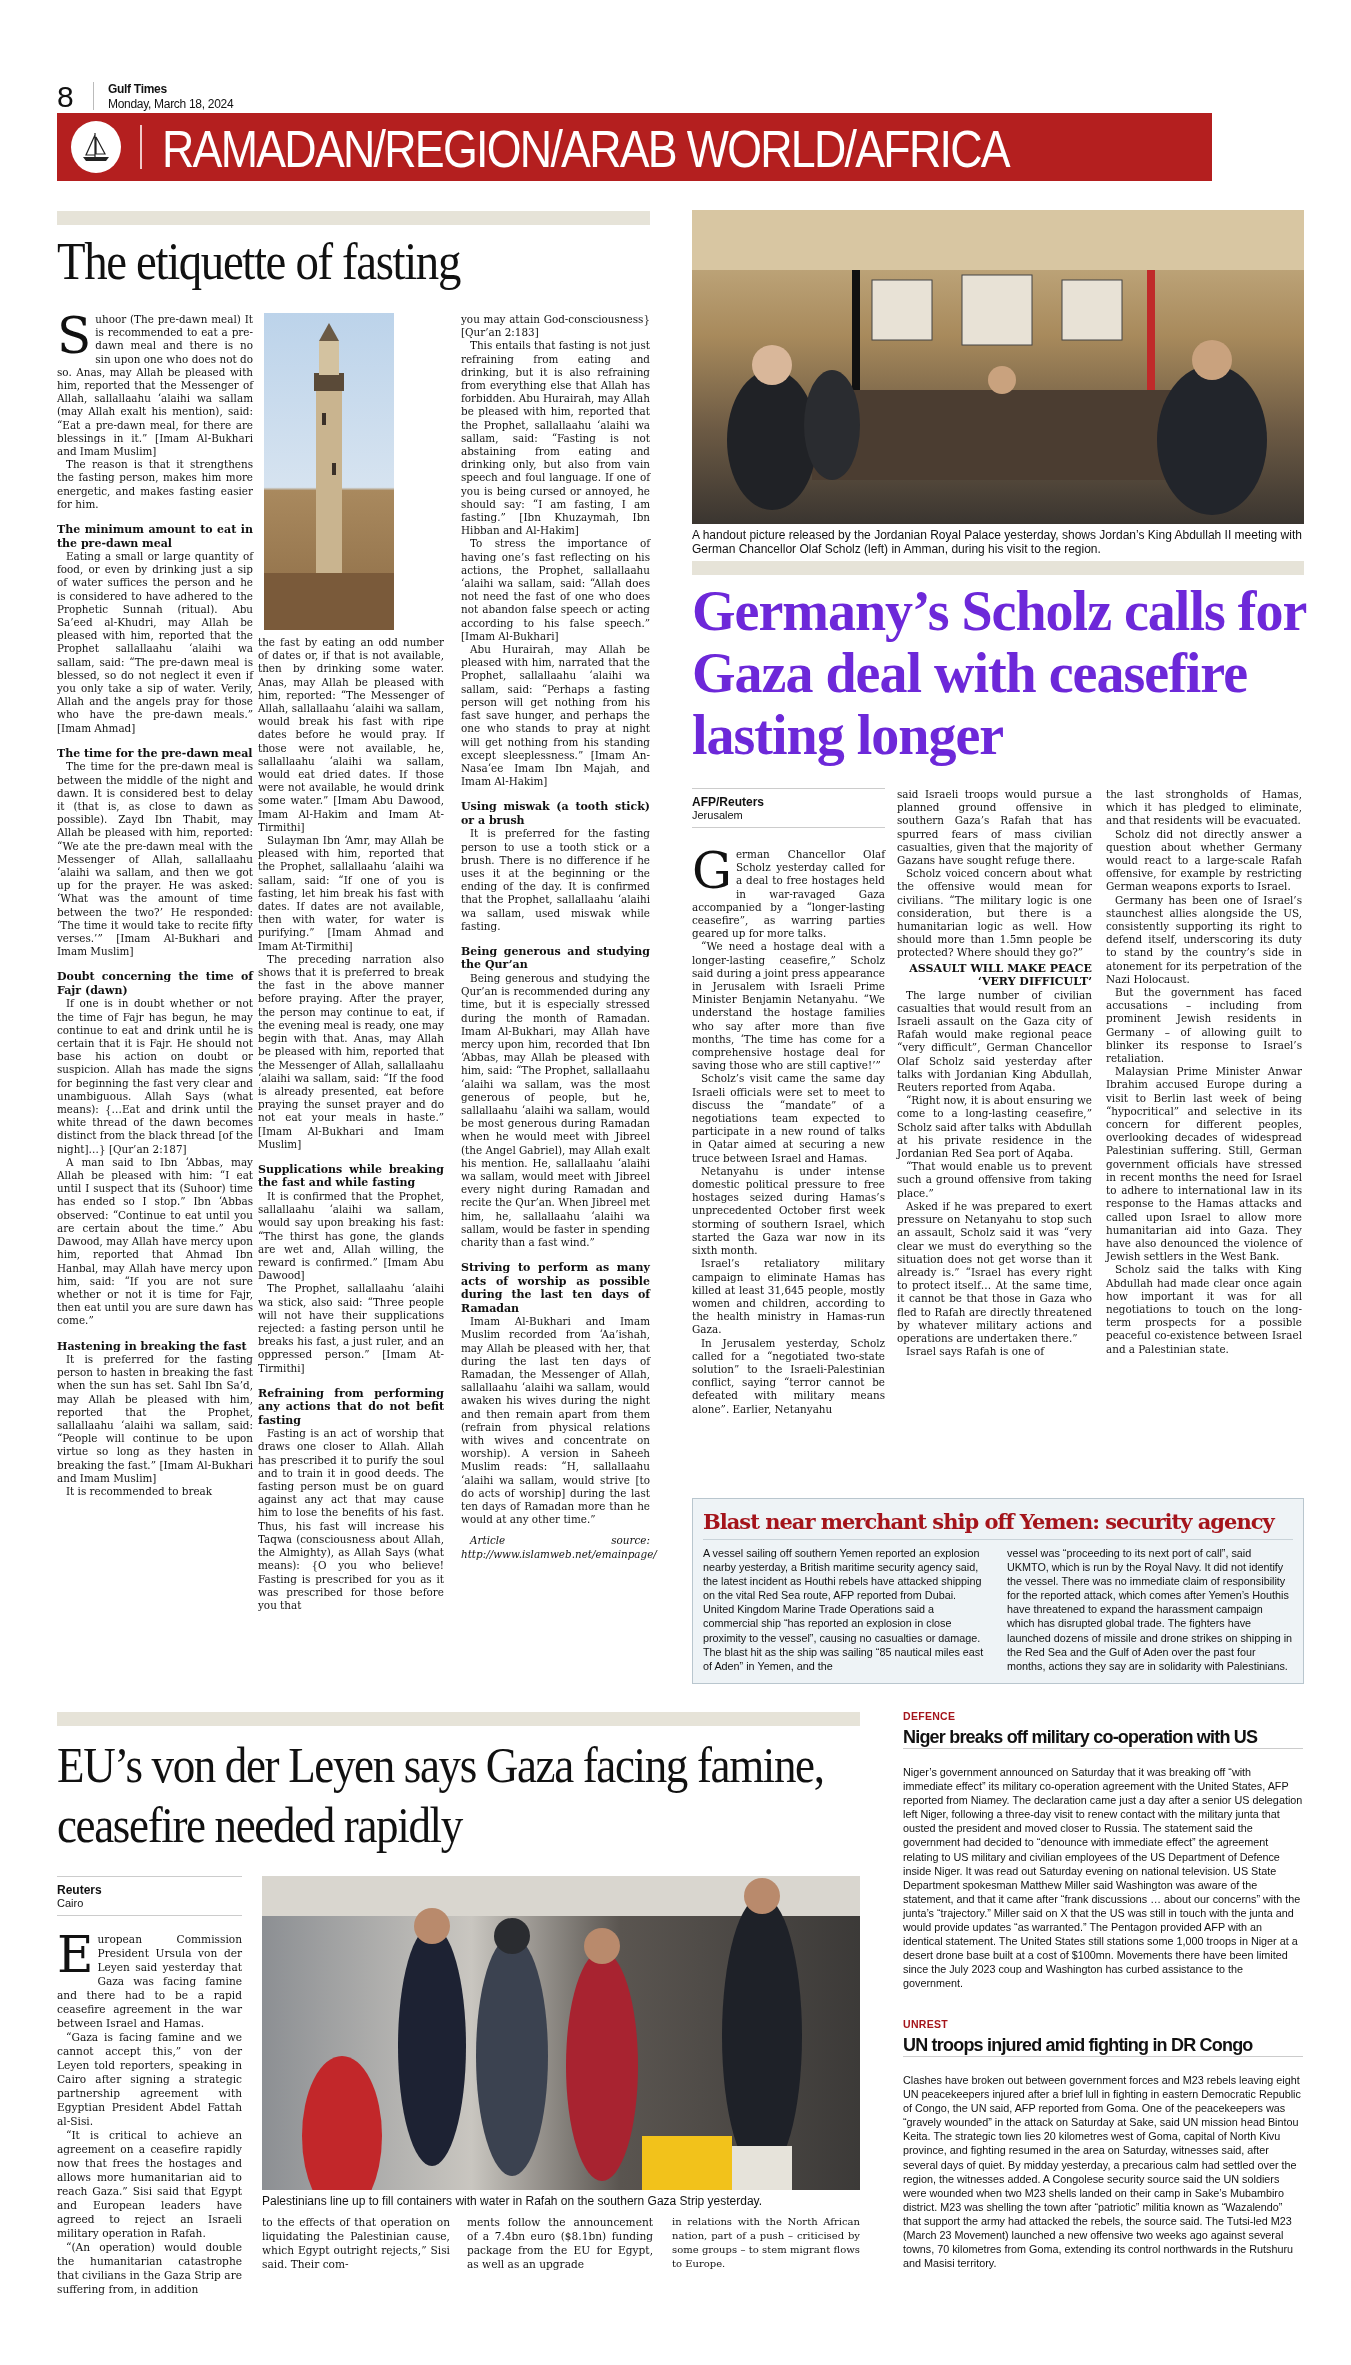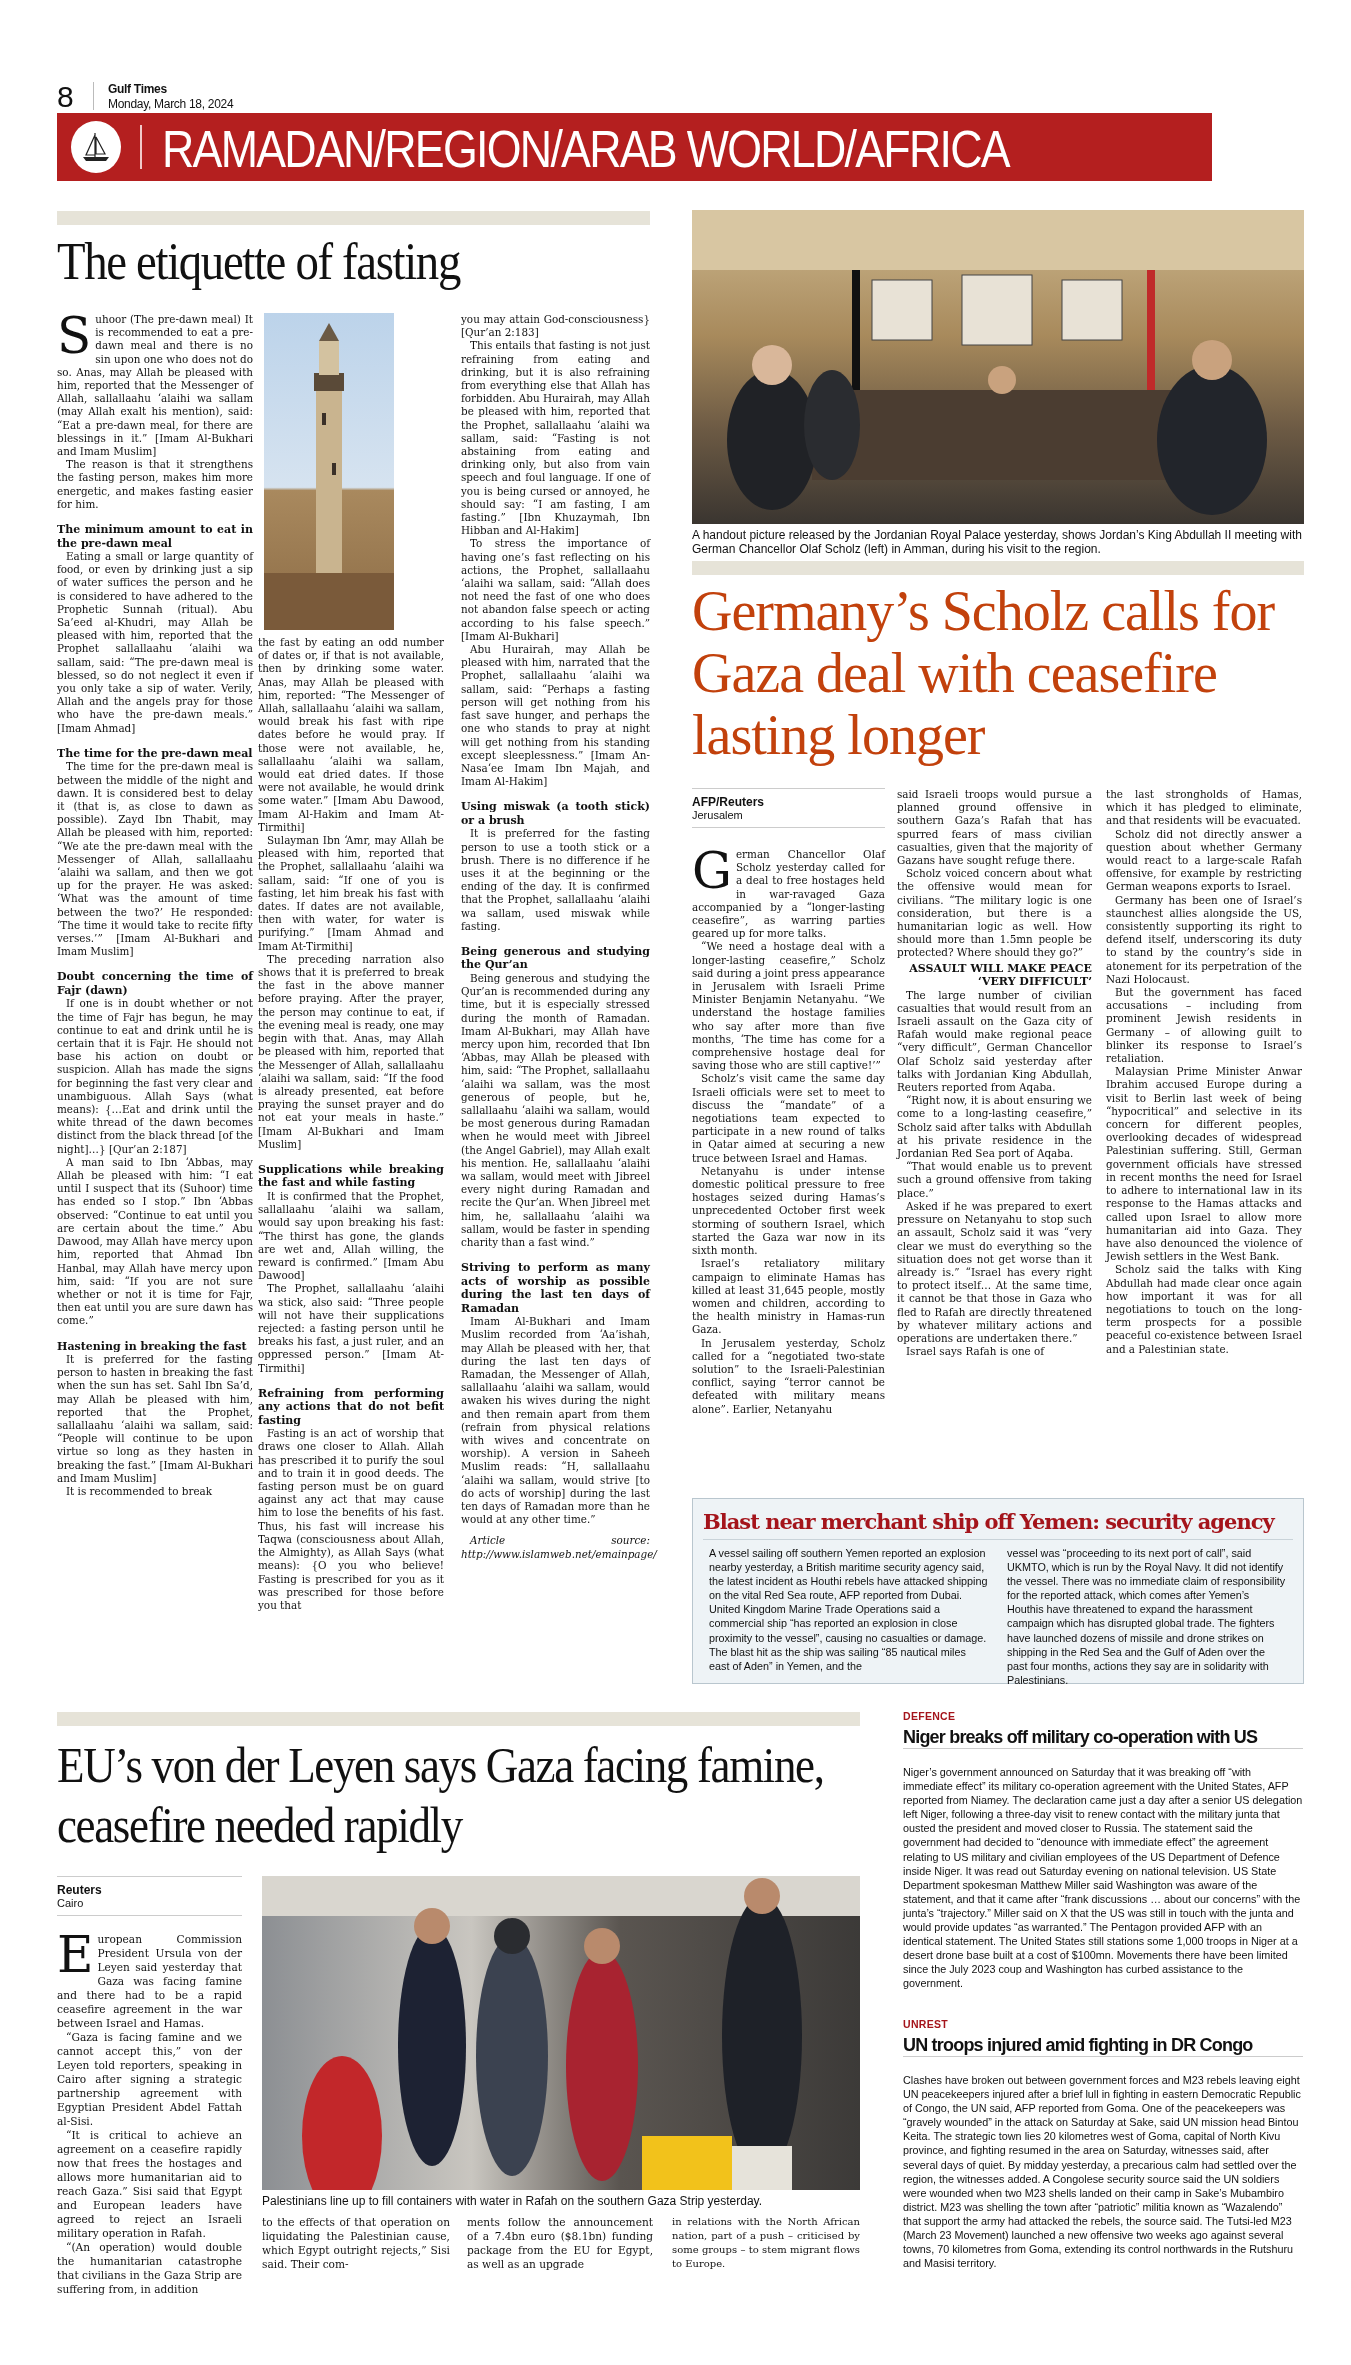--- a/index.html
+++ b/index.html
@@ -8,31 +8,31 @@
   .masthead-num{left:57px;top:80px;font-family:"Liberation Sans",sans-serif;font-size:30px;color:#111}
   .masthead-sep{left:93px;top:82px;width:1px;height:28px;background:#bbb}
   .masthead-pub{left:108px;top:82px;font-family:"Liberation Sans",sans-serif;font-size:12px;font-weight:bold;letter-spacing:-.3px}
   .masthead-date{left:108px;top:97px;font-family:"Liberation Sans",sans-serif;font-size:12px;letter-spacing:-.3px}
   .banner{left:57px;top:113px;width:1155px;height:68px;background:#b41f1f}
   .banner .logo{position:absolute;left:14px;top:8px;width:50px;height:52px;border-radius:50%;background:#fff;display:flex;align-items:center;justify-content:center}
   .banner .bsep{position:absolute;left:83px;top:12px;width:2px;height:44px;background:#f1c9c9}
   .banner .btitle{position:absolute;left:105px;top:6px;font-family:"Liberation Sans",sans-serif;font-size:52px;color:#fff;letter-spacing:-2px;font-weight:normal;transform:scaleX(.86);transform-origin:left}
   .rulebar{background:#e6e3d8;height:14px}
   .hl-light{font-family:"Liberation Serif",serif;font-weight:normal;letter-spacing:-1.5px;color:#111}
-  .hl-bold{font-family:"Liberation Serif",serif;font-weight:normal;letter-spacing:-1px;color:#c2410c}
+  .hl-bold{font-family:"Liberation Serif",serif;font-weight:bold;letter-spacing:-1px;color:#6d28d9}
   .col{position:absolute;font-size:10.4px;line-height:13.2px;text-align:justify;hyphens:auto}
   .col p{text-indent:9px}
   .col h4{font-size:11px;font-weight:bold;margin-top:12px;line-height:13.5px;text-align:justify}
   .dropcap{float:left;font-size:50px;line-height:40px;padding-right:4px;margin-top:3px;font-family:"DejaVu Serif",serif}
   .byline{font-family:"Liberation Sans",sans-serif;font-size:11px;border-top:1px solid #ccc;border-bottom:1px solid #ccc;padding:6px 0}
   .byline b{display:block;font-size:12px}
   .caption{font-family:"Liberation Sans",sans-serif;font-size:12px;line-height:14px;color:#111}
   .yemen{left:692px;top:1498px;width:612px;height:186px;background:#eef3f6;border:1px solid #b9c6ce}
   .yemen h3{font-family:"DejaVu Serif",serif;font-weight:bold;font-size:21px;color:#a4141b;letter-spacing:-1px;margin:10px 10px 0 10px;padding-bottom:5px;border-bottom:1px solid #c9d3d9}
-  .yemen .ycols{display:flex;gap:18px;padding:6px 16px;font-family:"Liberation Sans",sans-serif;font-size:10.8px;line-height:14.1px}
+  .yemen .ycols{display:flex;gap:18px;padding:6px 10px;font-family:"Liberation Sans",sans-serif;font-size:10.8px;line-height:14.1px}
   .yemen .ycols div{flex:1}
   .kicker{font-family:"Liberation Sans",sans-serif;font-weight:bold;font-size:10.5px;color:#a4141b;letter-spacing:.3px}
   .brief-h{font-family:"Liberation Sans",sans-serif;font-weight:bold;font-size:18px;letter-spacing:-.8px;border-bottom:1px solid #ccc;}
   .brief-b{font-family:"Liberation Sans",sans-serif;font-size:10.8px;line-height:14.1px;color:#111}
   .photo{overflow:hidden}
 </style>
 </head>
 <body>
 
 <div class="abs masthead-num">8</div>

